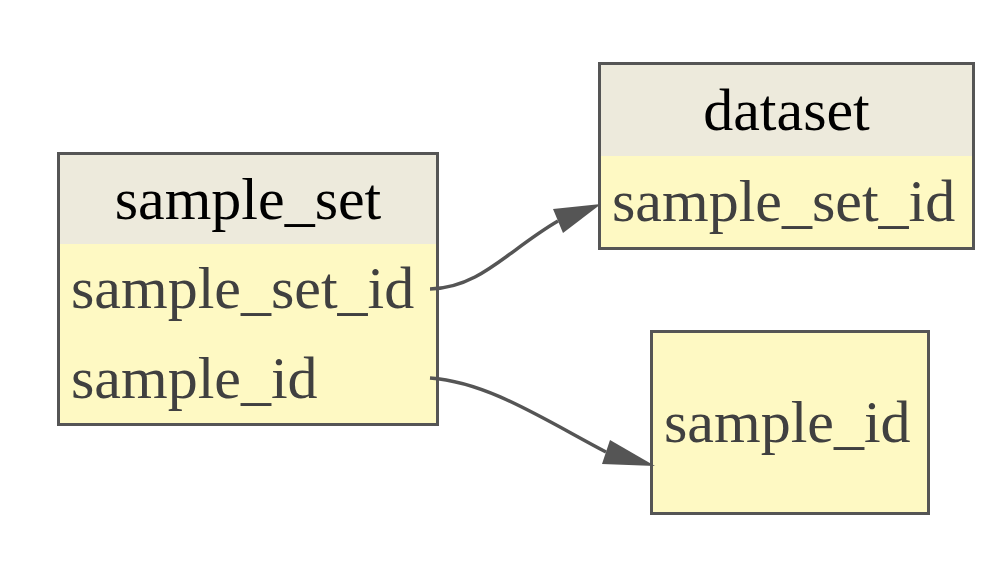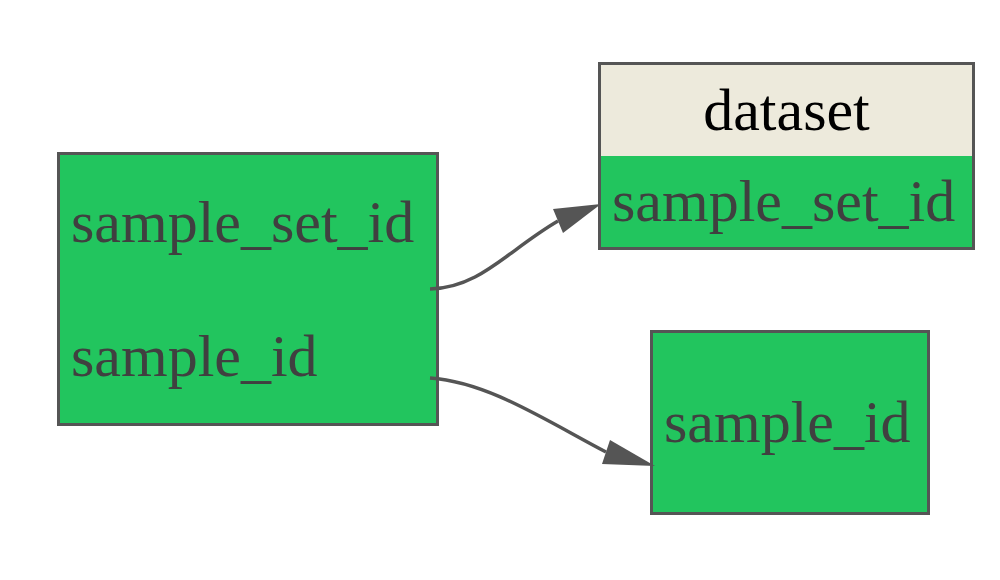--- a/index.html
+++ b/index.html
@@ -28,21 +28,21 @@
     background: #EDEADC;
     color: #000000;
     font-size: 60px;
     display: flex;
     align-items: center;
     justify-content: center;
     white-space: nowrap;
   }
   .er-table .trow {
     flex: 1;
-    background: #22c55e;
+    background: #fef9c3;
     color: #404040;
     font-size: 60px;
     display: flex;
     align-items: center;
     justify-content: flex-start;
     padding-left: 11px;
     white-space: nowrap;
   }
   #table-sample-set { left: 57px;  top: 152px; width: 382px; height: 274px; }
   #table-dataset    { left: 598px; top: 62px;  width: 377px; height: 188px; text-align: center; }
@@ -64,20 +64,21 @@
     fill: #555555;
     stroke: none;
   }
 </style>
 </head>
 <body>
 
 <div class="canvas">
 
   <div class="er-table" id="table-sample-set">
+    <div class="thead">sample_set</div>
     <div class="trow">sample_set_id</div>
     <div class="trow">sample_id</div>
   </div>
 
   <div class="er-table" id="table-dataset">
     <div class="thead">dataset</div>
     <div class="trow">sample_set_id</div>
   </div>
 
   <div class="er-table" id="table-sample">

